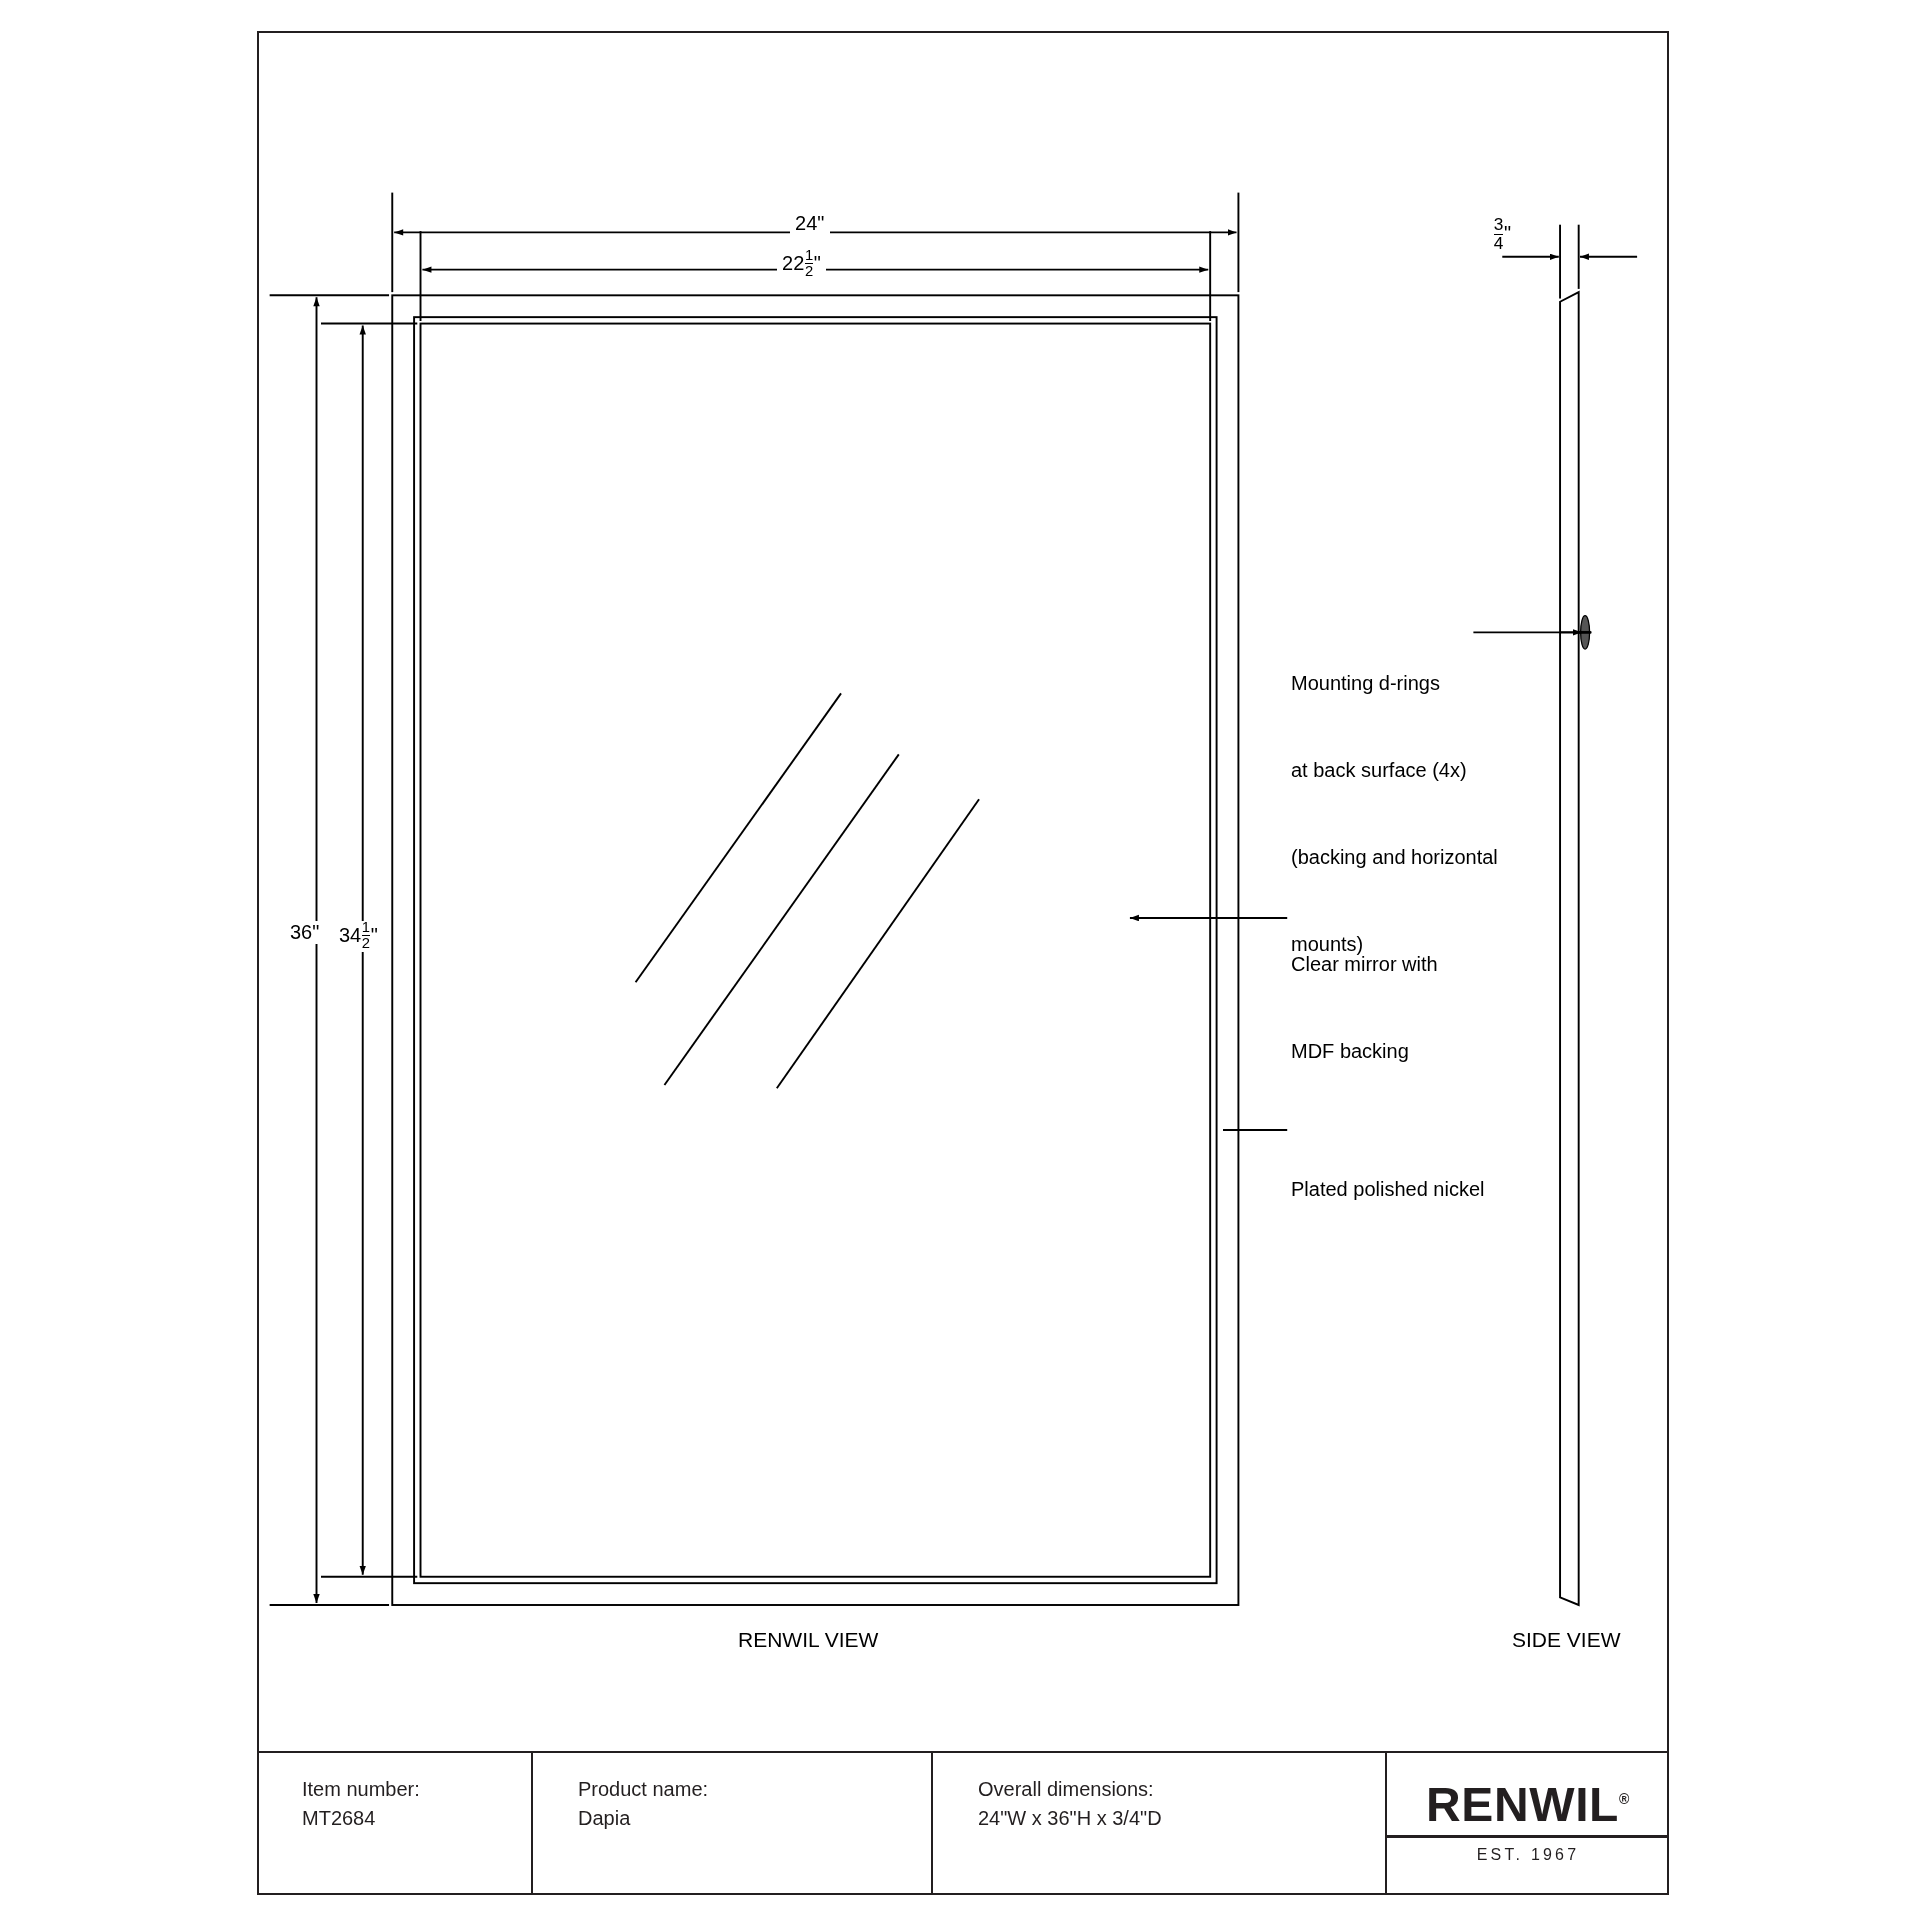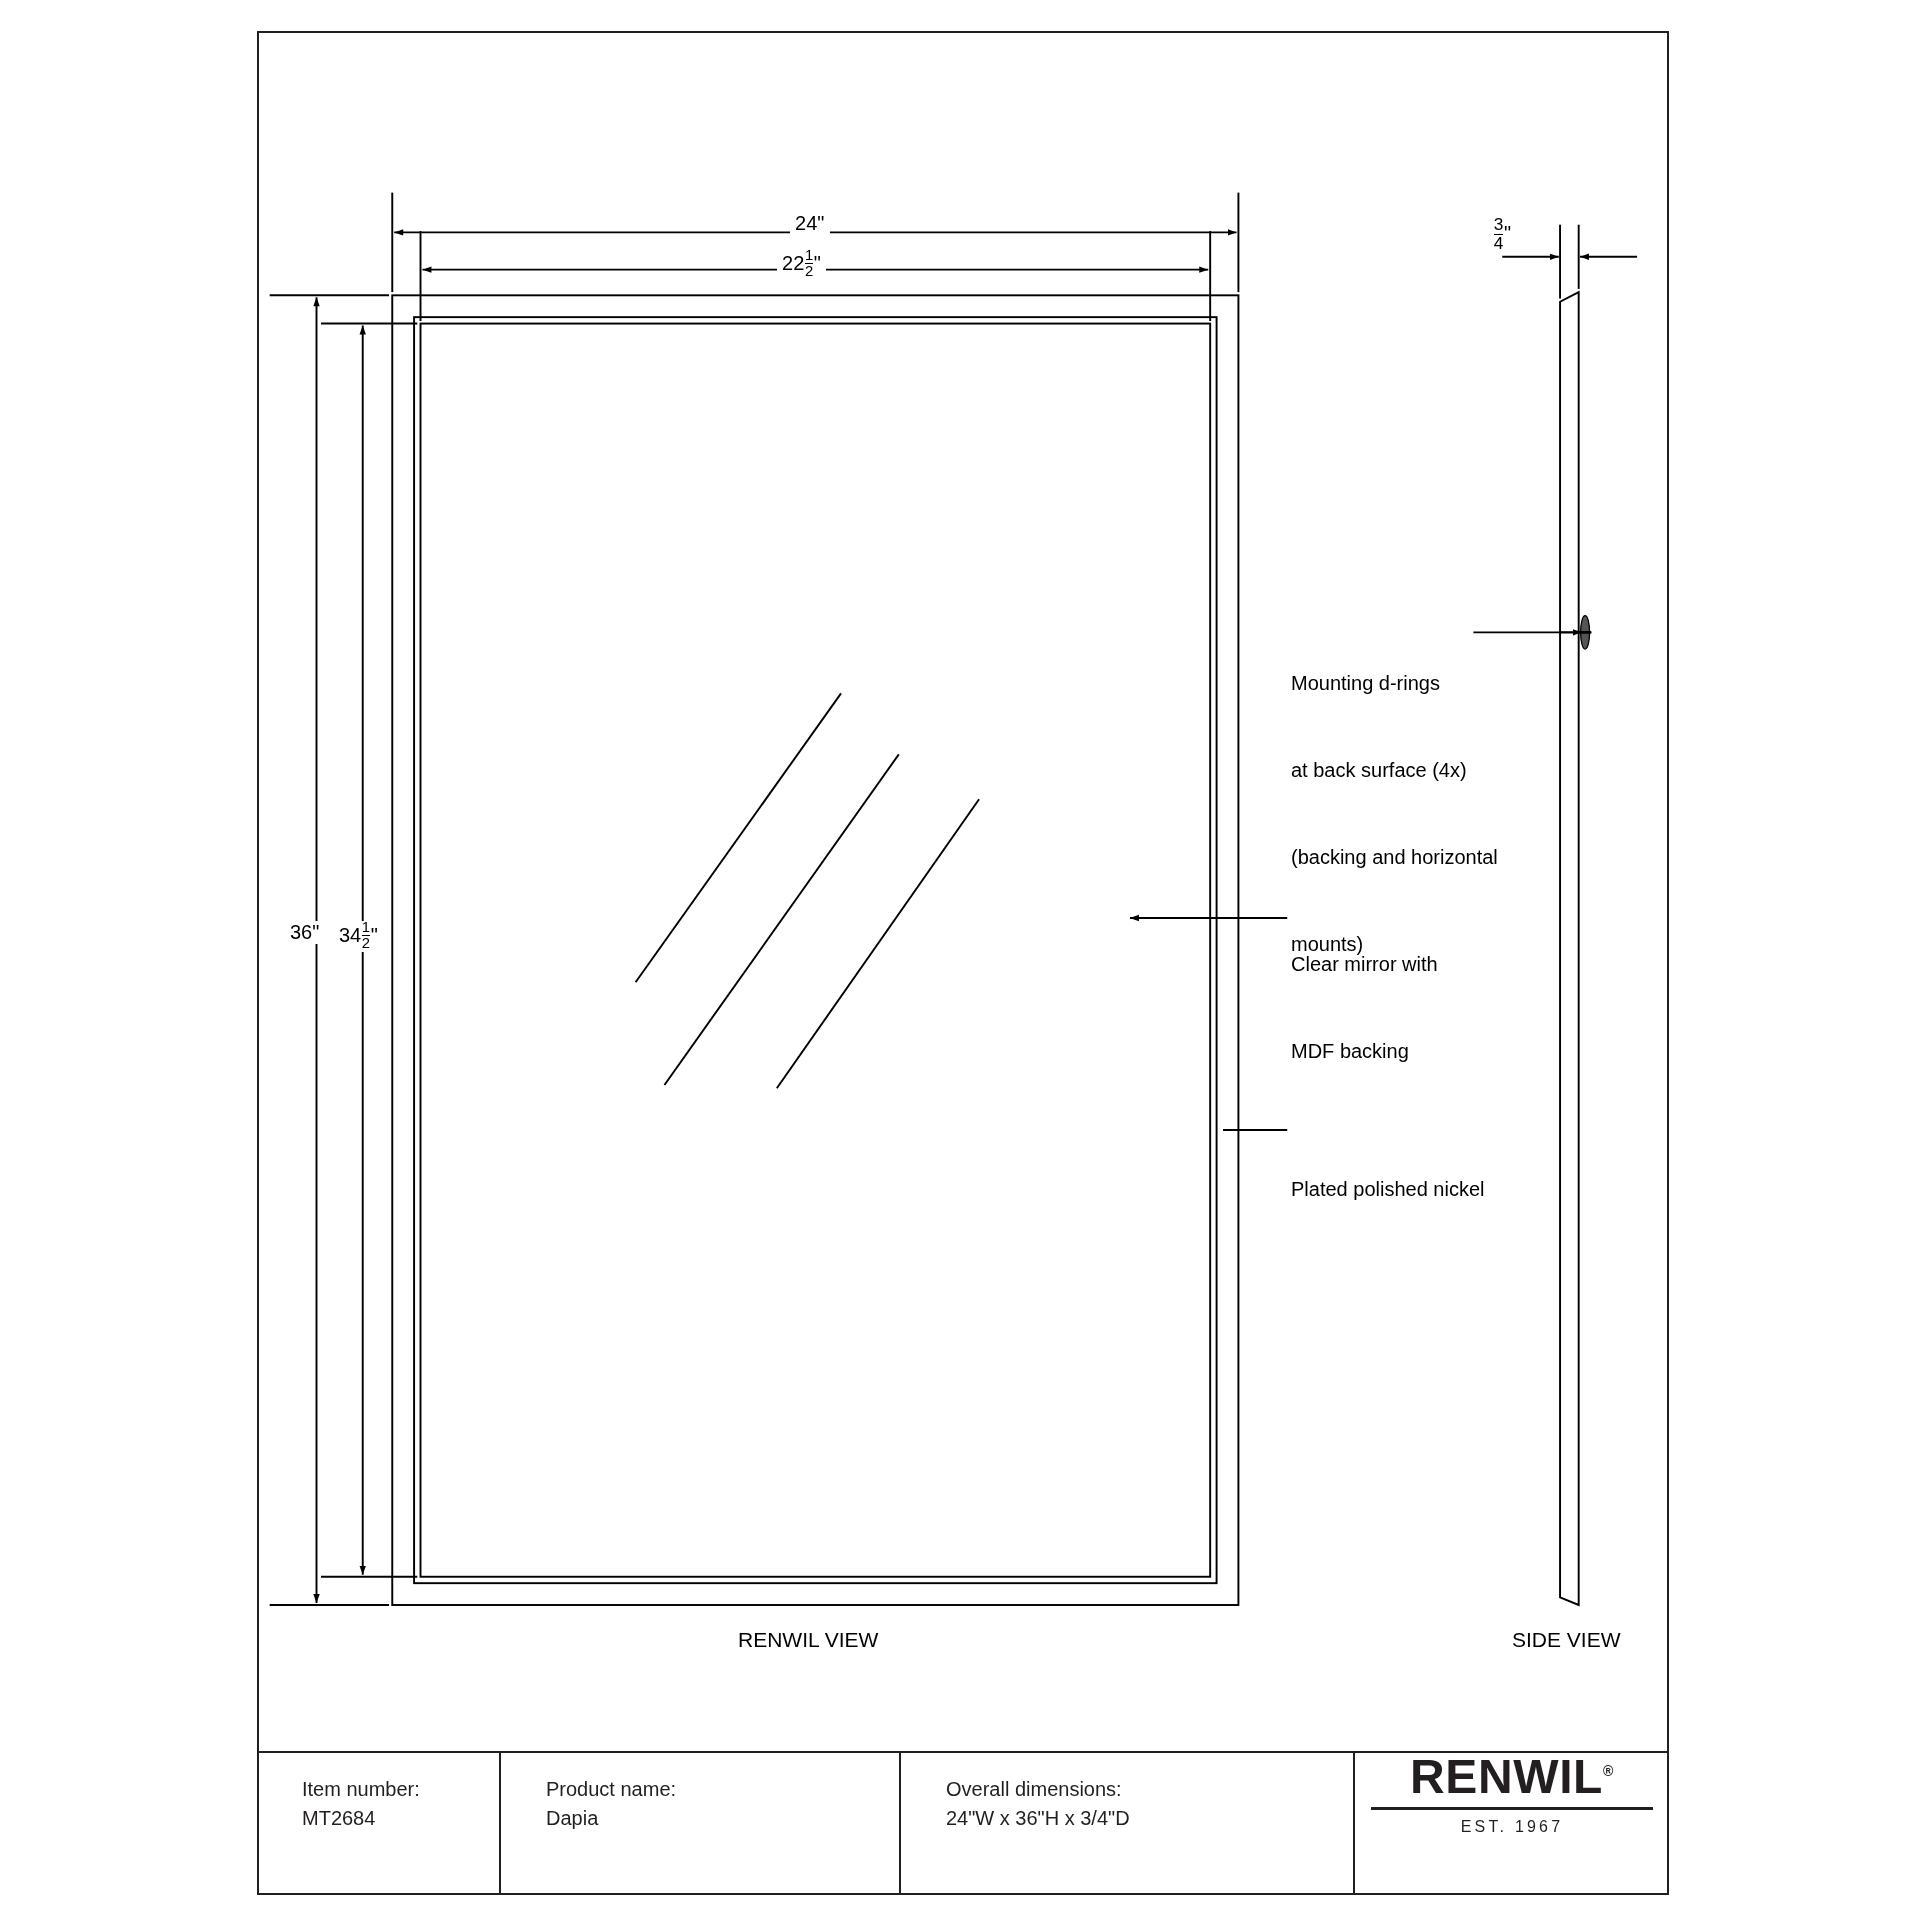--- a/index.html
+++ b/index.html
@@ -45,29 +45,29 @@
     display: flex;
   }
   .tb-cell {
     box-sizing: border-box;
     border-right: 2.6px solid #231f20;
     padding: 22px 0 0 45px;
     font-size: 20px;
     line-height: 1.45;
   }
   .tb-cell:last-child { border-right: none; }
-  .tb-item { width: 244px; }
+  .tb-item { width: 276px; }
   .tb-name { width: 400px; }
   .tb-dims { width: 454px; }
   .tb-logo {
     flex: 1;
     display: flex;
     flex-direction: column;
     align-items: center;
-    justify-content: flex-start;
+    justify-content: center;
     padding: 0;
   }
   .tb-label { color: #231f20; }
   .tb-value { color: #231f20; }
   .logo-word {
     font-size: 48px;
     font-weight: bold;
     letter-spacing: 0.6px;
     color: #231f20;
     position: relative;

